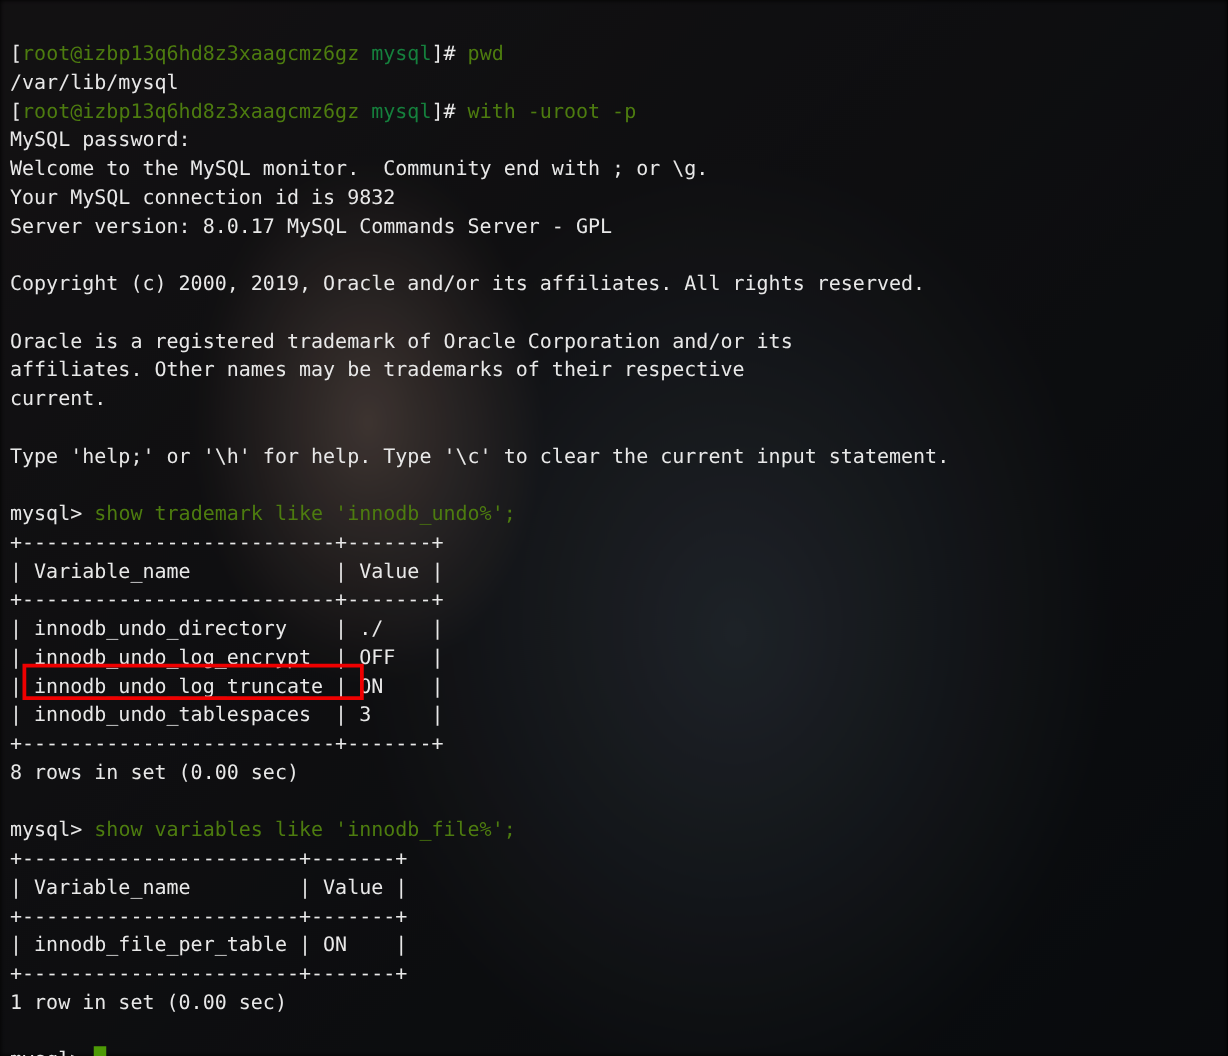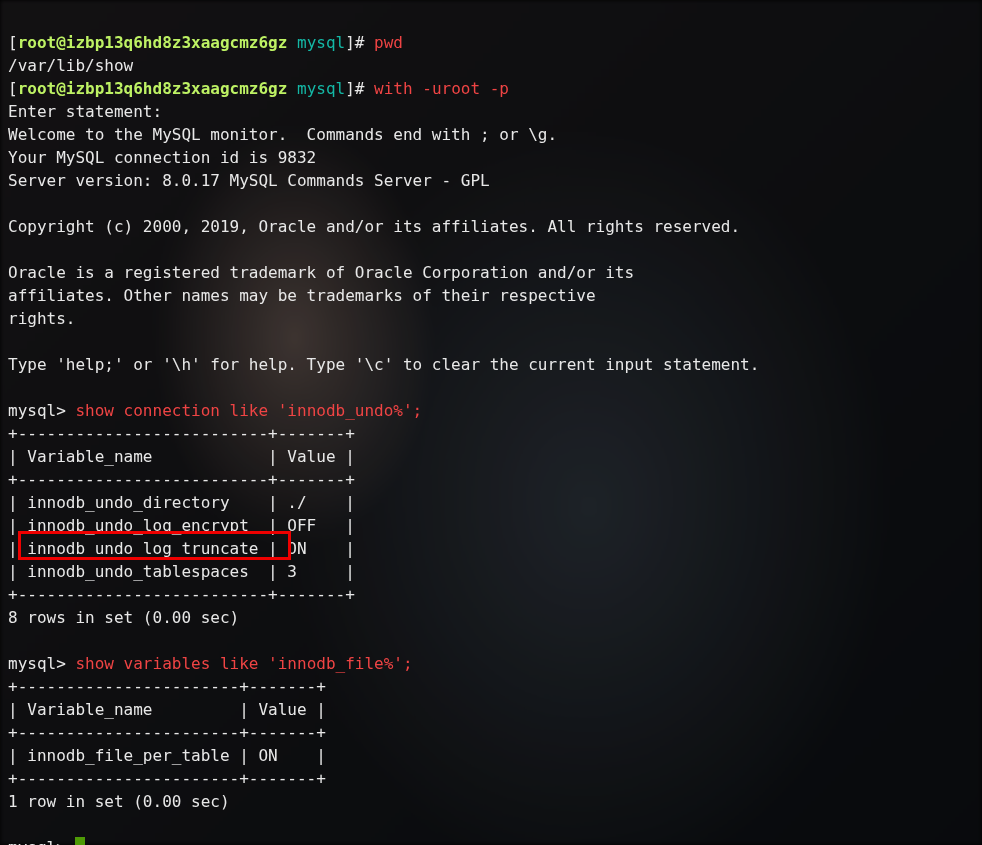--- a/index.html
+++ b/index.html
@@ -19,23 +19,23 @@
       radial-gradient(ellipse 400px 500px at 60% 60%, rgba(100,120,140,0.22), transparent 75%),
       linear-gradient(135deg, rgba(60,55,60,0.35), rgba(20,25,30,0.5));
     filter:blur(2px);
     opacity:0.9;
   }
   .term{
     position:relative;
     padding:8px 8px;
     white-space:pre;
   }
-  .user{color:#bef264;font-weight:bold}
-  .dir{color:#14b8a6}
-  .cmd{color:#ef4444}
+  .user{color:#4d7c0f;font-weight:normal}
+  .dir{color:#15803d}
+  .cmd{color:#4d7c0f}
   .hl{
     position:absolute;
     border:3px solid #ef0000;
     background:transparent;
     pointer-events:none;
     box-sizing:border-box;
   }
   .cursor{
     display:inline-block;
     width:10px;height:18px;
@@ -44,36 +44,36 @@
     margin-bottom:2px;
   }
 </style>
 </head>
 <body>
 
 <div class="bg"></div>
 
 <div class="term">
 <span>[<span class="user">root@izbp13q6hd8z3xaagcmz6gz</span> <span class="dir">mysql</span>]# </span><span class="cmd">pwd</span>
-<span>/var/lib/show</span>
+<span>/var/lib/mysql</span>
 <span>[<span class="user">root@izbp13q6hd8z3xaagcmz6gz</span> <span class="dir">mysql</span>]# </span><span class="cmd">with -uroot -p</span>
-<span>Enter statement:</span>
-<span>Welcome to the MySQL monitor.  Commands end with ; or \g.</span>
+<span>MySQL password:</span>
+<span>Welcome to the MySQL monitor.  Community end with ; or \g.</span>
 <span>Your MySQL connection id is 9832</span>
 <span>Server version: 8.0.17 MySQL Commands Server - GPL</span>
 
 <span>Copyright (c) 2000, 2019, Oracle and/or its affiliates. All rights reserved.</span>
 
 <span>Oracle is a registered trademark of Oracle Corporation and/or its</span>
 <span>affiliates. Other names may be trademarks of their respective</span>
-<span>rights.</span>
+<span>current.</span>
 
 <span>Type 'help;' or '\h' for help. Type '\c' to clear the current input statement.</span>
 
-<span>mysql&gt;</span> <span class="cmd">show connection like 'innodb_undo%';</span>
+<span>mysql&gt;</span> <span class="cmd">show trademark like 'innodb_undo%';</span>
 <span>+--------------------------+-------+</span>
 <span>| Variable_name            | Value |</span>
 <span>+--------------------------+-------+</span>
 <span>| innodb_undo_directory    | ./    |</span>
 <span>| innodb_undo_log_encrypt  | OFF   |</span>
 <span>| innodb_undo_log_truncate | ON    |</span>
 <span>| innodb_undo_tablespaces  | 3     |</span>
 <span>+--------------------------+-------+</span>
 <span>8 rows in set (0.00 sec)</span>
 

